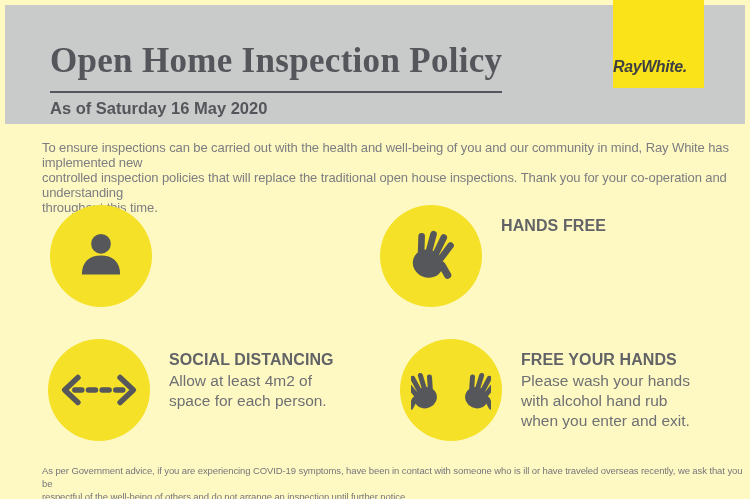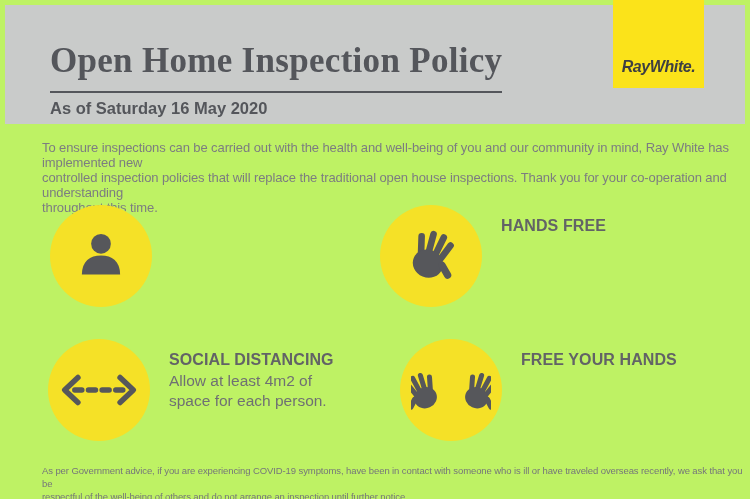--- a/index.html
+++ b/index.html
@@ -1,39 +1,39 @@
 <!DOCTYPE html>
 <html><head>
 <meta charset="utf-8">
 <style>
   html,body { margin:0; padding:0; background:#fff; }
   .page {
     position:relative; width:750px; height:499px; overflow:hidden;
-    background:#bef264; font-family:"Liberation Sans", sans-serif;
+    background:#fef9c3; font-family:"Liberation Sans", sans-serif;
   }
   .banner {
     position:absolute; left:5px; top:5px; right:5px; height:119px;
     background:#c9cbca;
   }
   .title {
     position:absolute; left:45px; top:36px;
     font-family:"Liberation Serif", serif; font-weight:700;
     font-size:35px; color:#54565b; letter-spacing:0.3px; white-space:nowrap;
   }
   .rule {
     position:absolute; left:45px; top:86px; width:452px; height:2px;
     background:#54565b;
   }
   .date {
     position:absolute; left:45px; top:94px;
     font-size:16.5px; font-weight:700; color:#54565b; white-space:nowrap;
   }
   .logo {
     position:absolute; left:613px; top:0; width:91px; height:88px;
-    background:#fbe31a; display:flex; align-items:flex-end; justify-content:center;
+    background:#fbe31a; display:flex; align-items:flex-end; 
     box-sizing:border-box; padding-bottom:12px;
   }
   .logo-text {
     font-weight:700; font-style:italic; font-size:16px; color:#3e3f42;
     letter-spacing:-0.4px; white-space:nowrap;
   }
   .intro {
     position:absolute; left:42px; top:140px; width:704px;
     font-size:13px; line-height:15px; letter-spacing:-0.1px;
     color:#7c7d80; white-space:pre-line;
@@ -146,19 +146,22 @@
               <rect x="62" y="53" width="28" height="11" rx="5.5" transform="rotate(38 70 60)"></rect>
             </g>
           </defs>
           <use href="#hand2" transform="translate(86 8) rotate(24 50 55)"></use>
           <use href="#hand2" transform="translate(74 8) scale(-1 1) rotate(24 50 55)"></use>
         </svg>
       </span>
     </div>
     <div class="policy-text">
       <div class="policy-heading">FREE YOUR HANDS</div>
+      <div class="policy-body">Please wash your hands
+with alcohol hand rub
+when you enter and exit.</div>
     </div>
   </div>
 
   <div class="footer">As per Government advice, if you are experiencing COVID-19 symptoms, have been in contact with someone who is ill or have traveled overseas recently, we ask that you be
 respectful of the well-being of others and do not arrange an inspection until further notice.</div>
 
 </div>
 
 </body></html>

